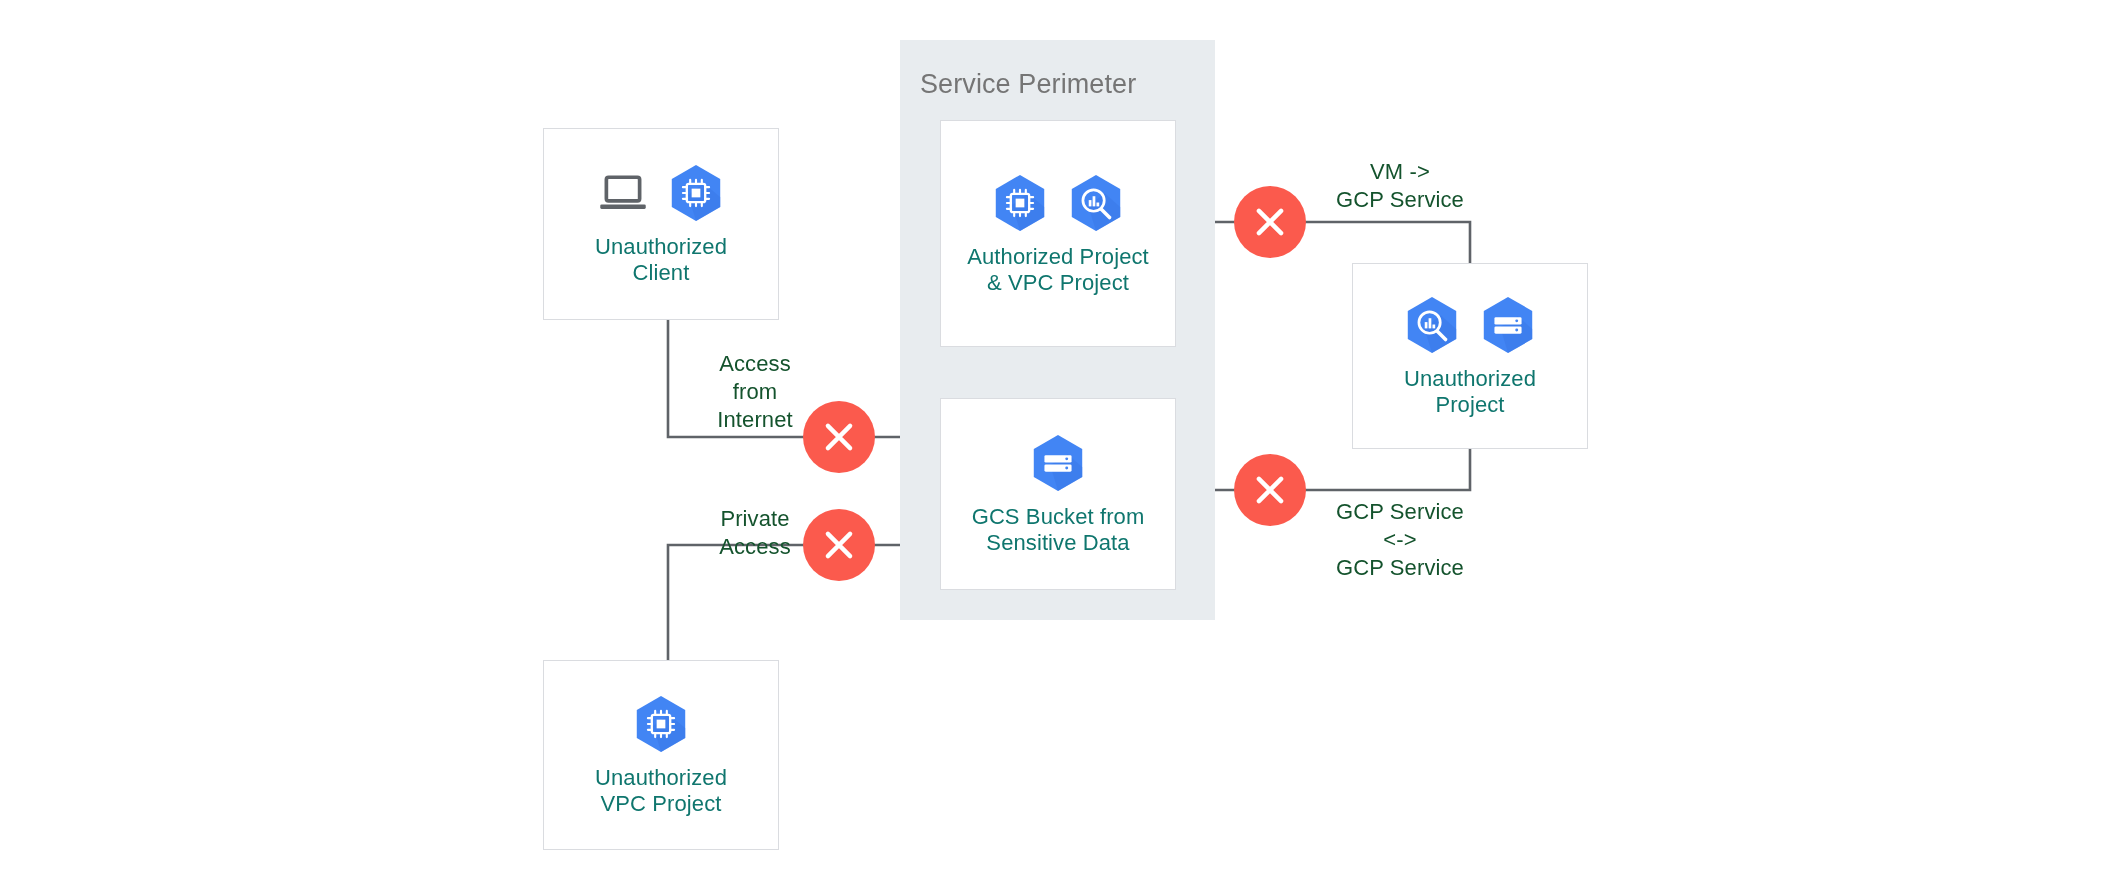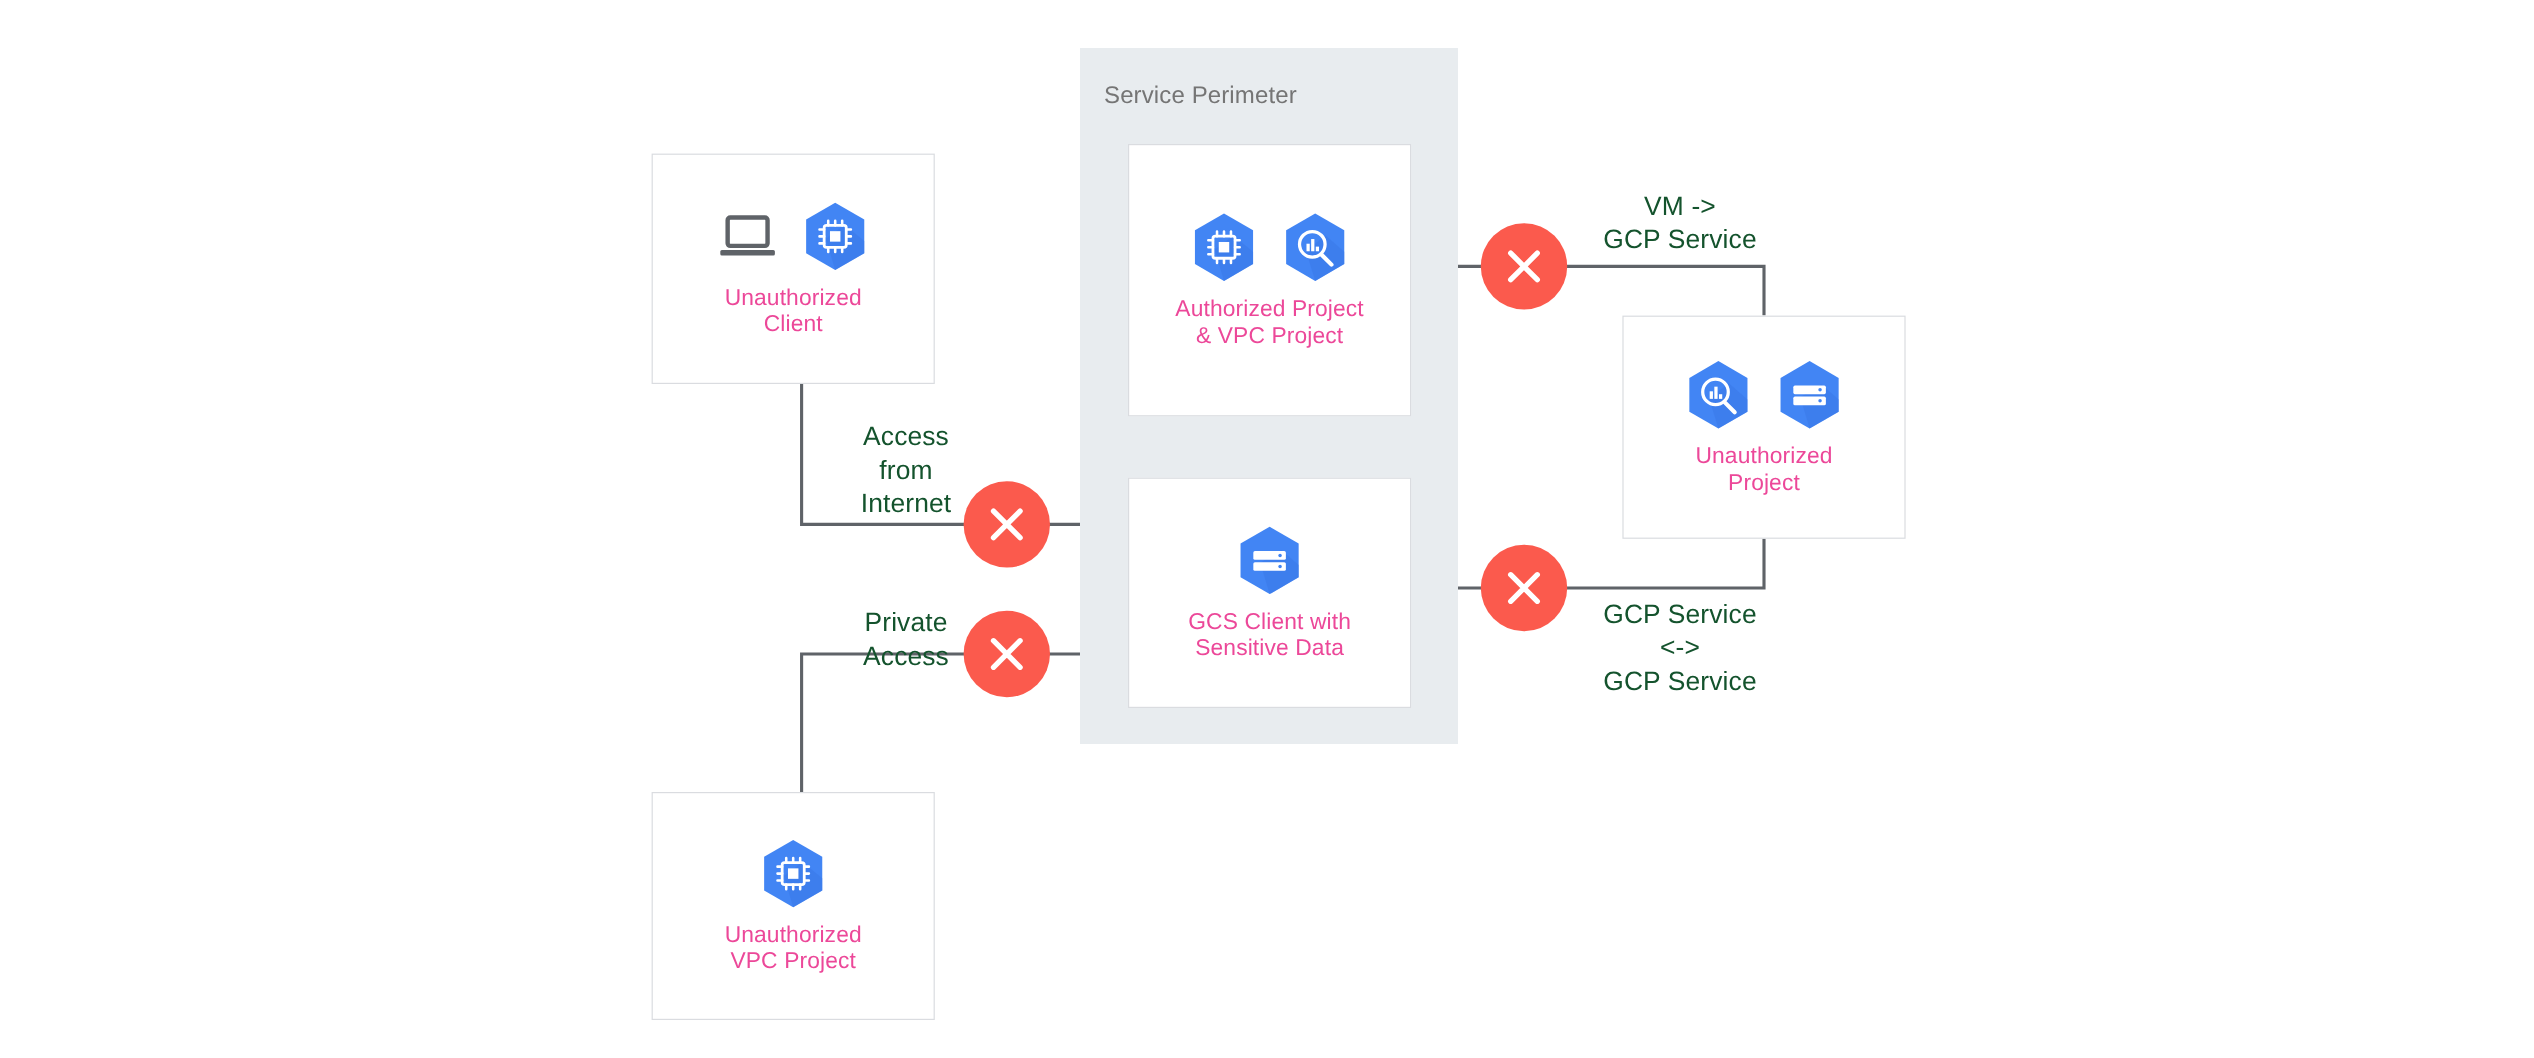--- a/index.html
+++ b/index.html
@@ -28,21 +28,21 @@
     pointer-events: none;
   }
   .perimeter {
     position: absolute;
     background: #E8ECEF;
     box-sizing: border-box;
   }
   .perimeter-title {
     position: absolute;
     color: #757575;
-    font-size: 20px;
+    font-size: 27px;
     letter-spacing: .1px;
     white-space: nowrap;
   }
   .node {
     position: absolute;
     background: #ffffff;
     border: 1px solid #DADCE0;
     box-sizing: border-box;
     display: flex;
     flex-direction: column;
@@ -52,22 +52,22 @@
   .node-icons {
     display: flex;
     flex-direction: row;
     align-items: center;
     justify-content: center;
     gap: 14px;
     margin-bottom: 10px;
   }
   .node-label {
     text-align: center;
-    color: #ec4899;
-    font-size: 19px;
+    color: #0f766e;
+    font-size: 22px;
     line-height: 1.18;
     white-space: pre-line;
     letter-spacing: .1px;
   }
   .hex {
     width: 62px;
     height: 62px;
     display: block;
   }
   .laptop {
@@ -210,21 +210,21 @@
     <div class="node-icons">
       <svg class="hex" viewBox="0 0 64 64">
         <polygon points="32,3 57,17.5 57,46.5 32,61 7,46.5 7,17.5" fill="#4285F4"></polygon>
         <polygon points="32,61 57,46.5 57,36 42,23 24,34" fill="#3B78E7" opacity=".55"></polygon>
         <rect x="18" y="24" width="28" height="7.5" rx="1.4" fill="#ffffff"></rect>
         <rect x="18" y="33.5" width="28" height="7.5" rx="1.4" fill="#ffffff"></rect>
         <circle cx="41" cy="27.7" r="1.5" fill="#4285F4"></circle>
         <circle cx="41" cy="37.2" r="1.5" fill="#4285F4"></circle>
       </svg>
     </div>
-    <div class="node-label">GCS Client with
+    <div class="node-label">GCS Bucket from
 Sensitive Data</div>
   </div>
 
   <div class="node" style="left:543px; top:660px; width:236px; height:190px;">
     <div class="node-icons">
       <svg class="hex" viewBox="0 0 64 64">
         <polygon points="32,3 57,17.5 57,46.5 32,61 7,46.5 7,17.5" fill="#4285F4"></polygon>
         <polygon points="32,61 57,46.5 57,36 40,22 24,34" fill="#3B78E7" opacity=".55"></polygon>
         <g fill="none" stroke="#ffffff" stroke-width="2.4">
           <rect x="22.5" y="22.5" width="19" height="19" rx="2"></rect>

